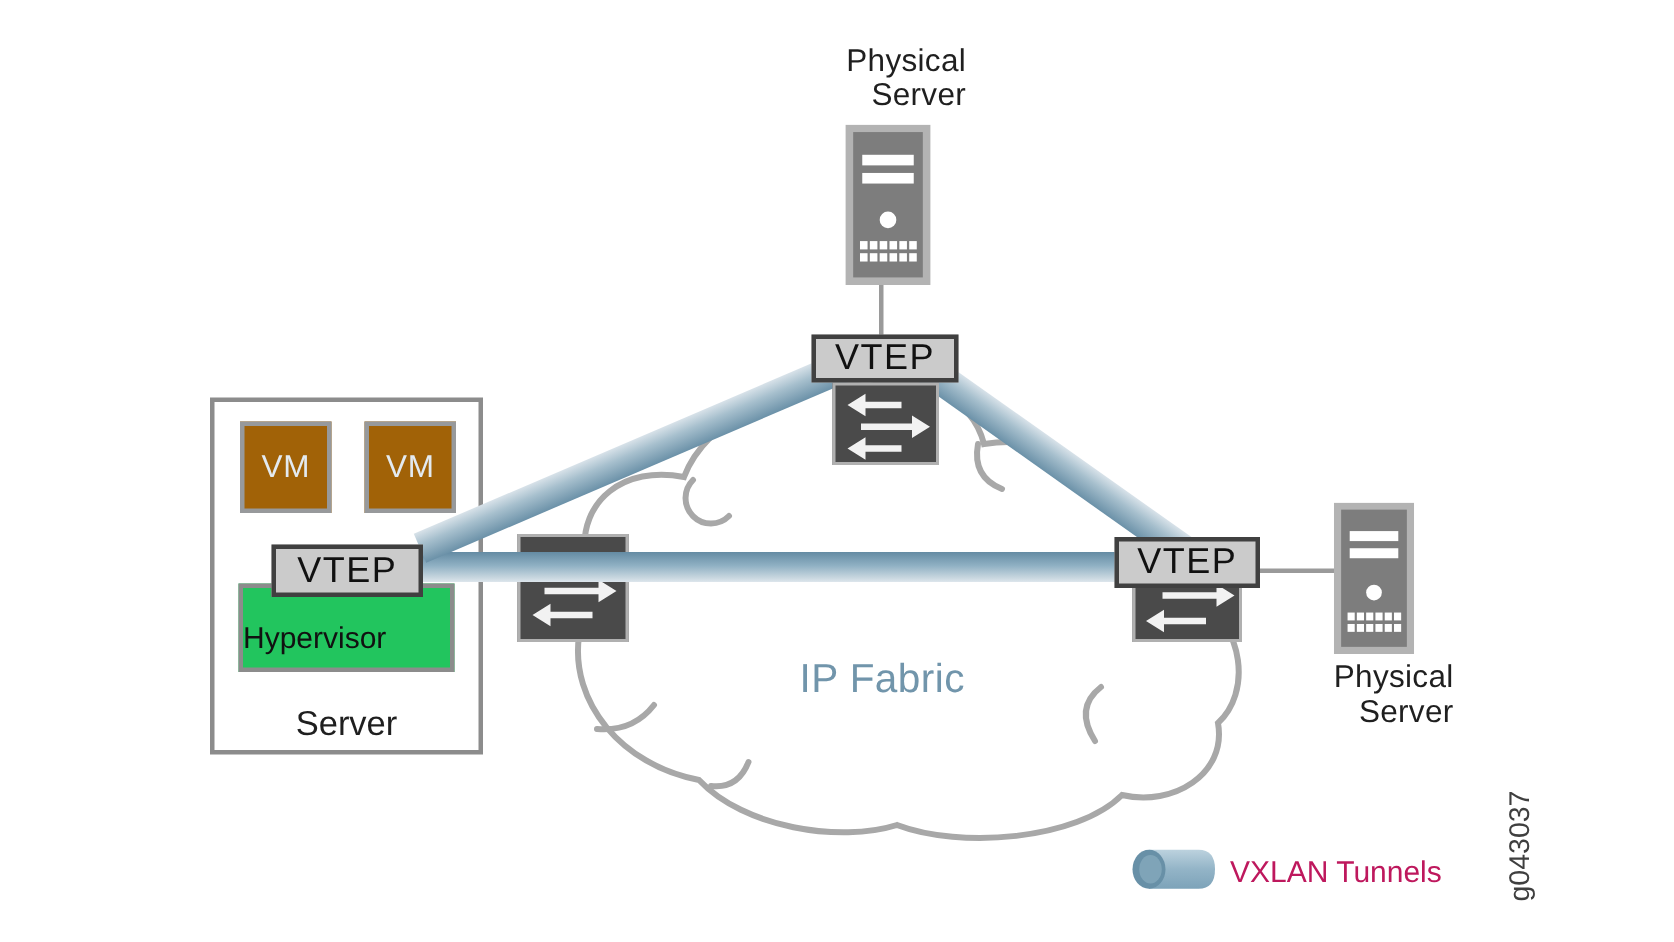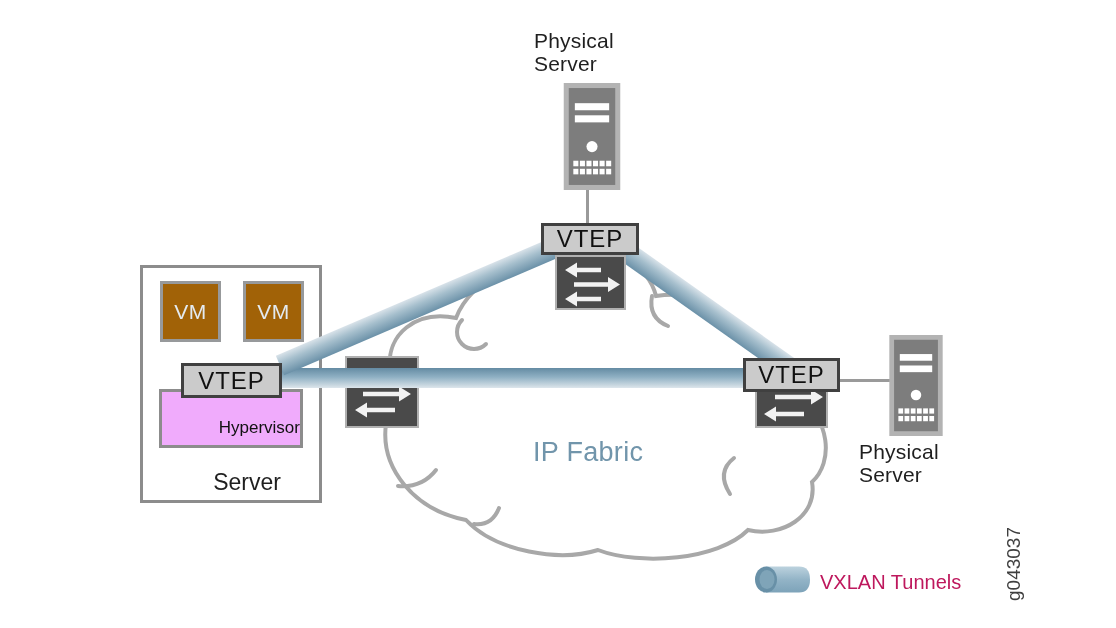--- a/index.html
+++ b/index.html
@@ -8,21 +8,21 @@
     font-family:"Liberation Sans","DejaVu Sans",sans-serif;color:#1f1f1f;
   }
   .abs{position:absolute;}
   svg{display:block;}
 
   
   .z1{z-index:1}.z2{z-index:2}.z3{z-index:3}.z4{z-index:4}.z5{z-index:5}.z6{z-index:6}.z7{z-index:7}
 
   
   .node-label{
-    text-align:left;font-size:21px;line-height:23px;color:#1f1f1f;letter-spacing:.2px;
+    text-align:right;font-size:21px;line-height:23px;color:#1f1f1f;letter-spacing:.2px;
   }
   .server-title{font-size:23px;color:#1f1f1f;text-align:center;}
   .ipfabric-label{font-size:27px;color:#7195ab;letter-spacing:.3px;}
   .legend-label{font-size:20px;color:#be185d;}
   .figure-id{
     font-size:19px;color:#3f3f3f;transform:rotate(-90deg);transform-origin:0 0;white-space:nowrap;
   }
 
   
   .vtep-box{
@@ -30,22 +30,22 @@
     font-size:24px;color:#111;letter-spacing:1px;box-sizing:border-box;
   }
   .server-box{
     background:#ffffff;border:3px solid #8c8c8c;box-sizing:border-box;
   }
   .vm-box{
     background:#a16207;border:3px solid #97999b;box-sizing:border-box;
     display:flex;align-items:center;justify-content:center;font-size:21px;color:#e3eaf0;letter-spacing:.5px;
   }
   .hypervisor-box{
-    background:#f0abfc;border:3px solid #8c8c8c;box-sizing:border-box;
-    display:flex;align-items:flex-end;justify-content:flex-end;font-size:17px;color:#111;padding-bottom:7px;
+    background:#22c55e;border:3px solid #8c8c8c;box-sizing:border-box;
+    display:flex;align-items:flex-end;justify-content:flex-start;font-size:20px;color:#111;padding-bottom:7px;
   }
   .switch-box{
     background:#4a4a4a;border:2px solid #b0b0b0;box-sizing:border-box;
   }
 
   
   .tunnel-h{
     height:20px;
     background:linear-gradient(180deg,#648ba3 0%,#8fb0c3 45%,#c7d6df 85%,#dde6ec 100%);
   }
@@ -122,21 +122,21 @@
   <div class="abs z2 server-box" style="left:140px;top:265px;width:182px;height:238px"></div>
   <div class="abs z3 vm-box" style="left:160px;top:281px;width:61px;height:61px">
     <span>VM</span>
   </div>
   <div class="abs z3 vm-box" style="left:243px;top:281px;width:61px;height:61px">
     <span>VM</span>
   </div>
   <div class="abs z3 hypervisor-box" style="left:159px;top:389px;width:144px;height:59px">
     <span>Hypervisor</span>
   </div>
-  <div class="abs z7 server-title" style="left:156px;top:469px;width:182px">
+  <div class="abs z7 server-title" style="left:140px;top:469px;width:182px">
     <span>Server</span>
   </div>
 
   <div class="abs z2 switch-box" style="left:345px;top:356px;width:74px;height:72px">
     <svg width="74" height="72" viewBox="0 0 74 72">
       <g fill="#f2f2f2">
         <path d="M 64 36 L 52 28.5 L 52 33.8 L 16 33.8 L 16 38.2 L 52 38.2 L 52 43.5 Z"></path>
         <path d="M 8 52 L 20 44.5 L 20 49.8 L 48 49.8 L 48 54.2 L 20 54.2 L 20 59.5 Z"></path>
       </g>
     </svg>

